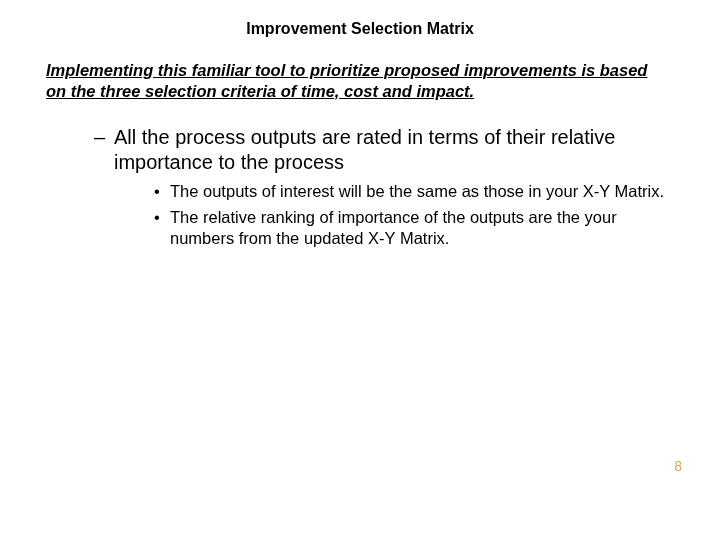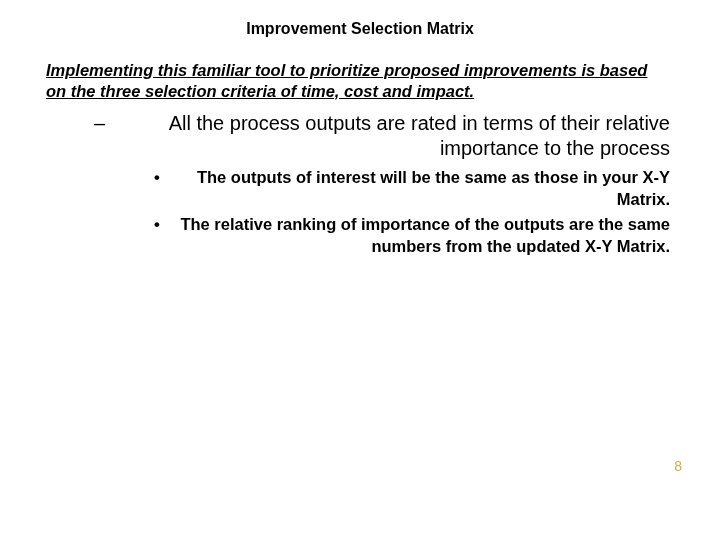--- a/index.html
+++ b/index.html
@@ -25,28 +25,27 @@
     font-weight: bold;
     font-size: 16px;
     margin: 0 0 22px 0;
   }
   .intro {
     font-style: italic;
     font-weight: bold;
     text-decoration: underline;
     font-size: 16.5px;
     line-height: 1.25;
-    margin: 0 0 10px 0;
+    margin: 0 0 24px 0;
     padding: 0 10px 0 6px;
   }
   ul.level1 {
     list-style: none;
     margin: 0;
     padding: 0 10px 0 54px;
-    text-align: right;
   }
   ul.level1 > li {
     position: relative;
     font-size: 20px;
     line-height: 1.25;
     margin: 0 0 8px 0;
     padding-left: 20px;
   }
   ul.level1 > li::before {
     content: "–";
@@ -58,21 +57,20 @@
     list-style: none;
     margin: 6px 0 8px 0;
     padding: 0 0 0 40px;
   }
   ul.level2 > li {
     position: relative;
     font-size: 16.5px;
     line-height: 1.3;
     margin: 0 0 4px 0;
     padding-left: 16px;
-    font-weight: bold;
   }
   ul.level2 > li::before {
     content: "•";
     position: absolute;
     left: 0;
     top: 0;
   }
   .pagenum {
     position: absolute;
     right: 38px;
@@ -91,21 +89,21 @@
   <p class="intro">Implementing this familiar tool to prioritize proposed improvements is based on the three selection criteria of time, cost and impact.</p>
 
   <ul class="level1">
     <li>
       <span>All the process outputs are rated in terms of their relative importance to the process</span>
       <ul class="level2">
         <li>
           <span>The outputs of interest will be the same as those in your X-Y Matrix.</span>
         </li>
         <li>
-          <span>The relative ranking of importance of the outputs are the same numbers from the updated X-Y Matrix.</span>
+          <span>The relative ranking of importance of the outputs are the your numbers from the updated X-Y Matrix.</span>
         </li>
       </ul>
     </li>
   </ul>
 
   <div class="pagenum">8</div>
 
 </div>
 
 </body></html>

